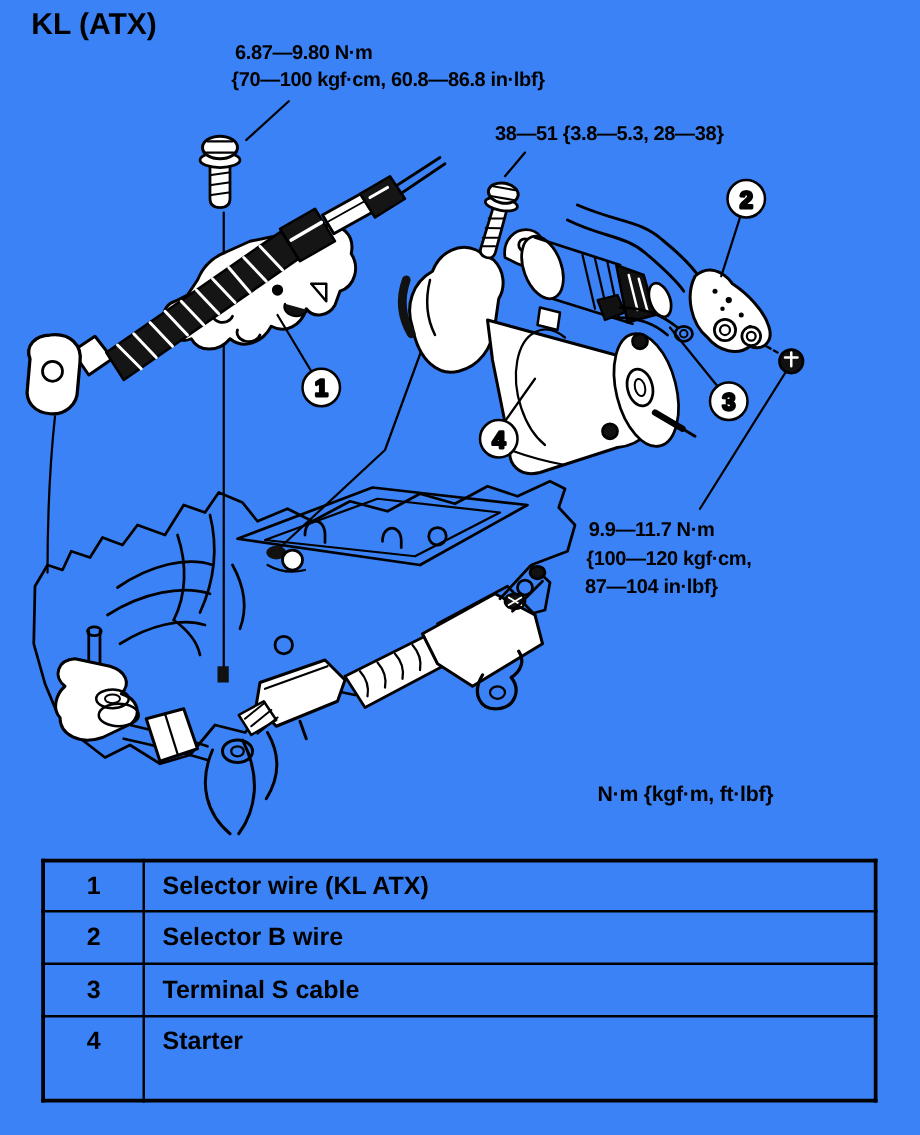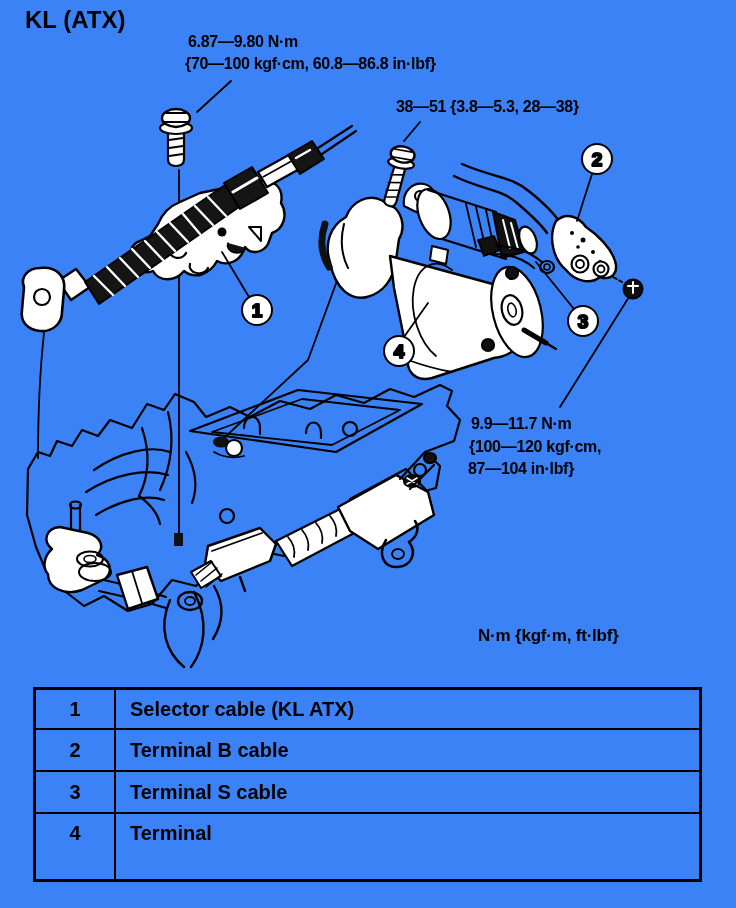--- a/index.html
+++ b/index.html
@@ -258,30 +258,30 @@
       <text class="spec" x="468" y="474">87—104 in·lbf}</text>
       <text class="units" x="478" y="641">N·m {kgf·m, ft·lbf}</text>
     </g>
   </svg>
 
   
   <table class="legend">
     <tbody>
       <tr class="r1">
         <td class="num">1</td>
-        <td class="lbl">Selector cable (KL ATX)</td>
+        <td class="lbl">Selector wire (KL ATX)</td>
       </tr>
       <tr class="r2">
         <td class="num">2</td>
-        <td class="lbl">Terminal B cable</td>
+        <td class="lbl">Selector B wire</td>
       </tr>
       <tr class="r3">
         <td class="num">3</td>
         <td class="lbl">Terminal S cable</td>
       </tr>
       <tr class="r4">
         <td class="num">4</td>
-        <td class="lbl">Terminal</td>
+        <td class="lbl">Starter</td>
       </tr>
     </tbody>
   </table>
 
 </div>
 
 </body></html>

